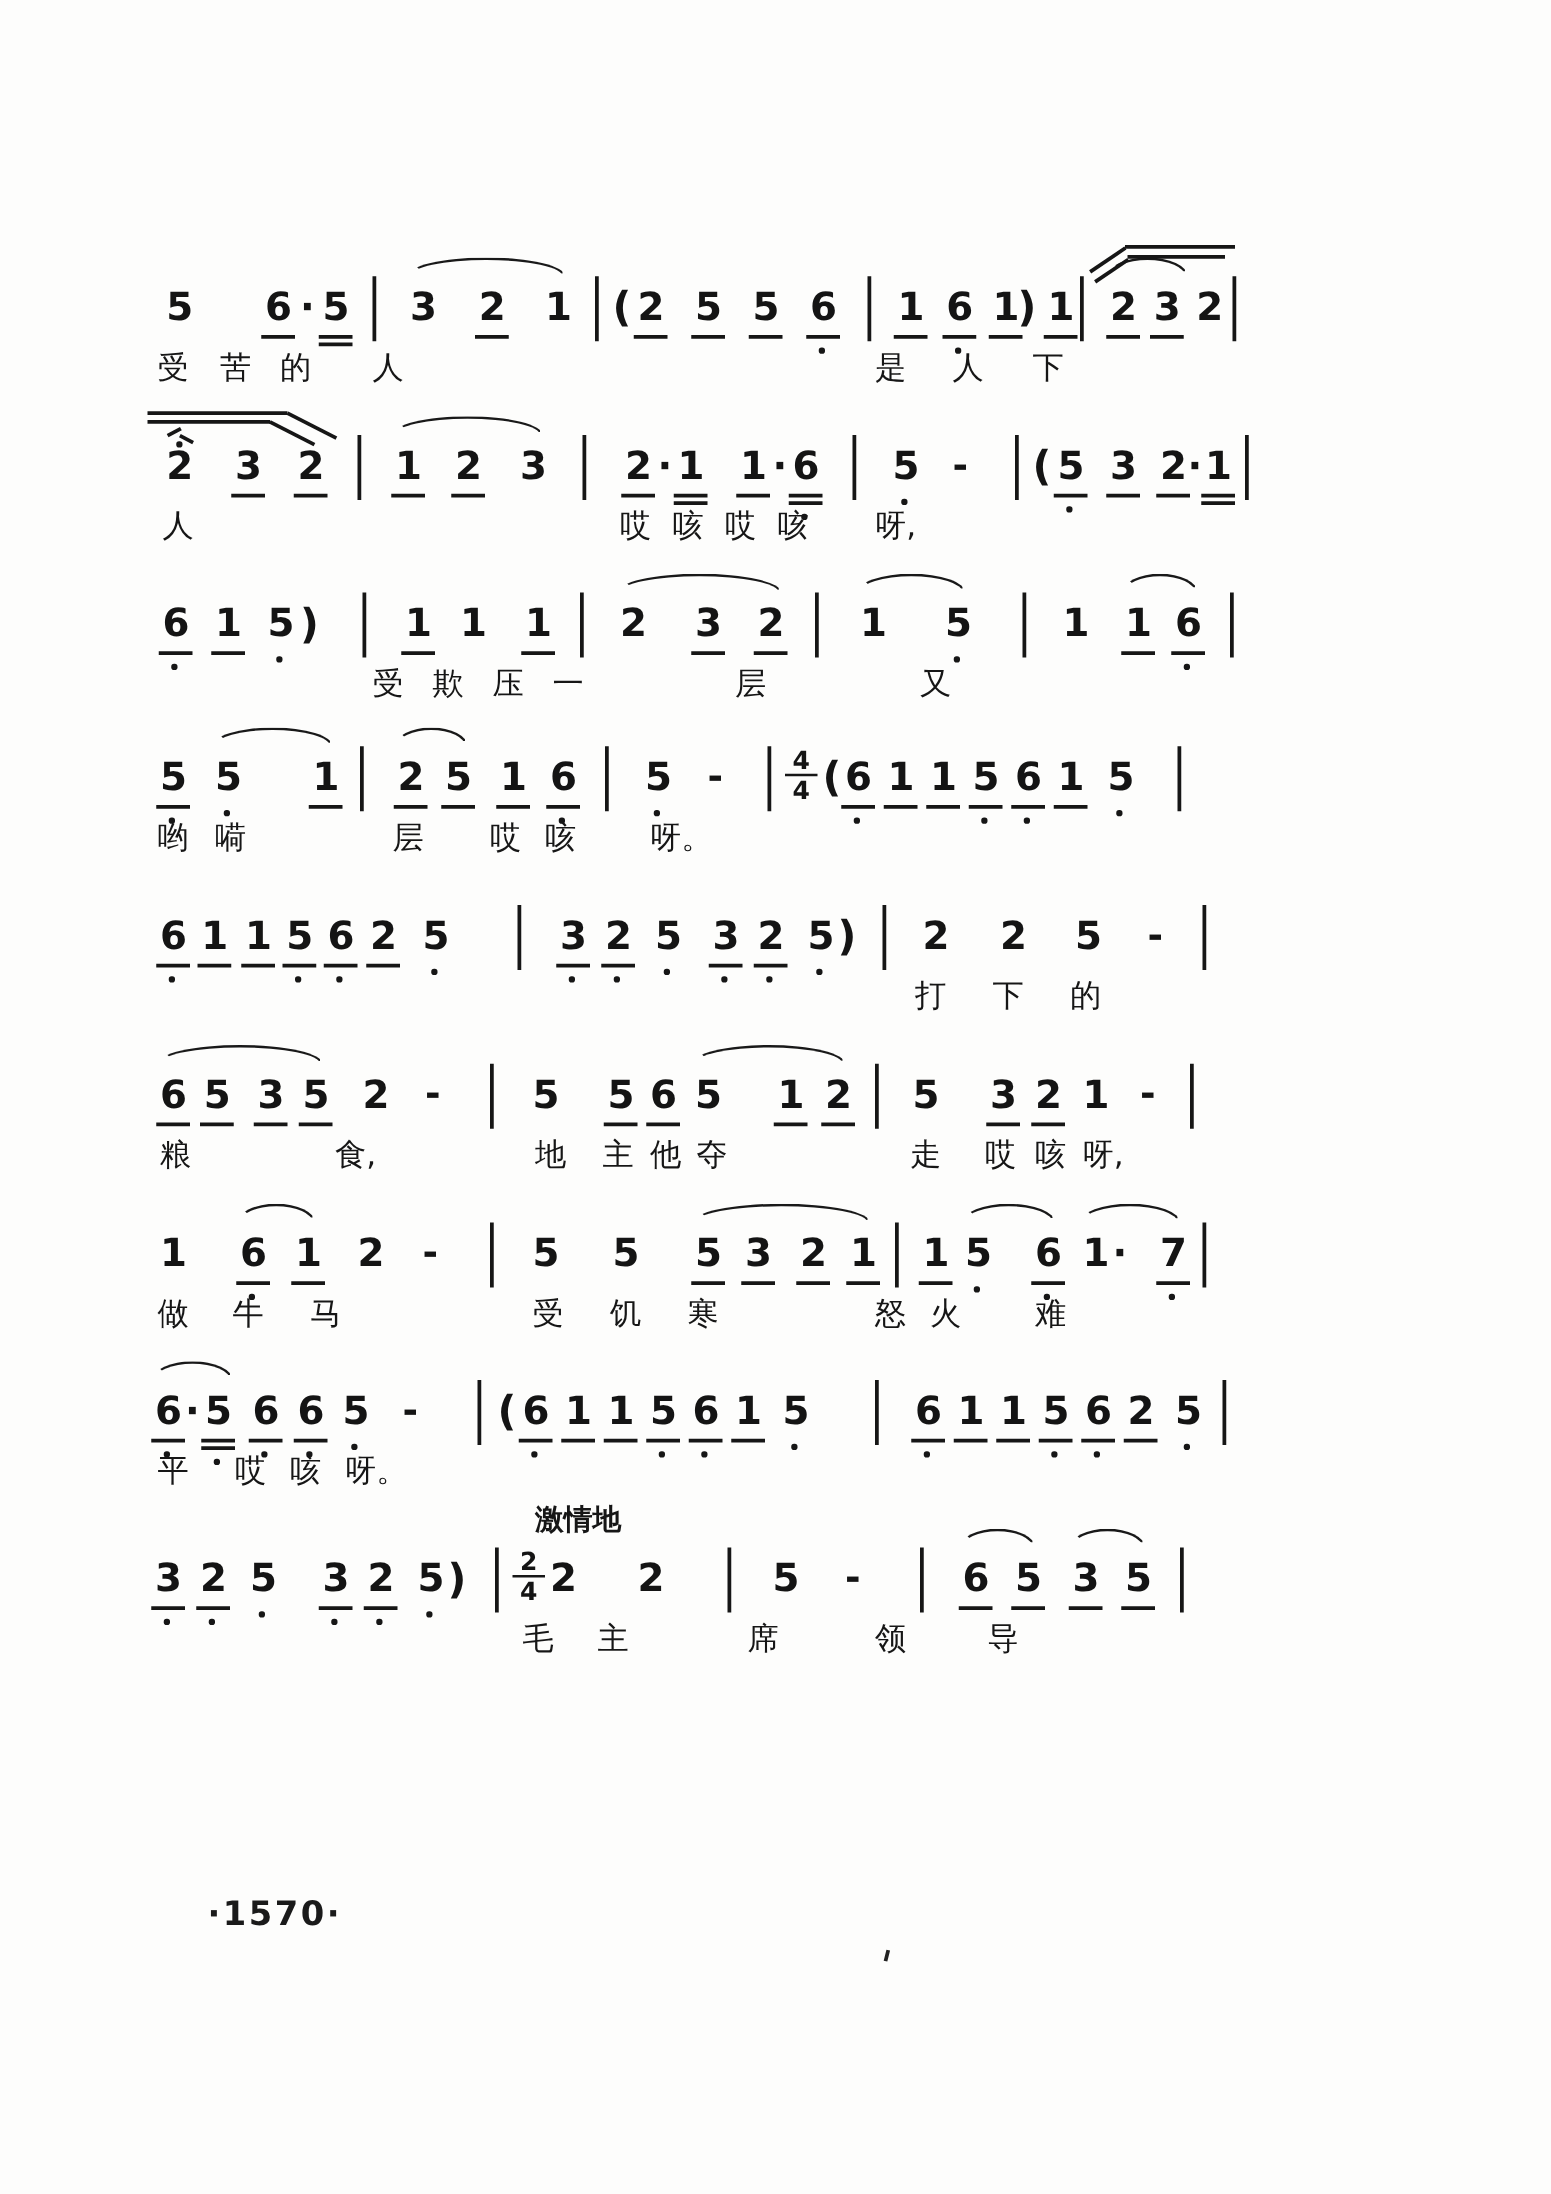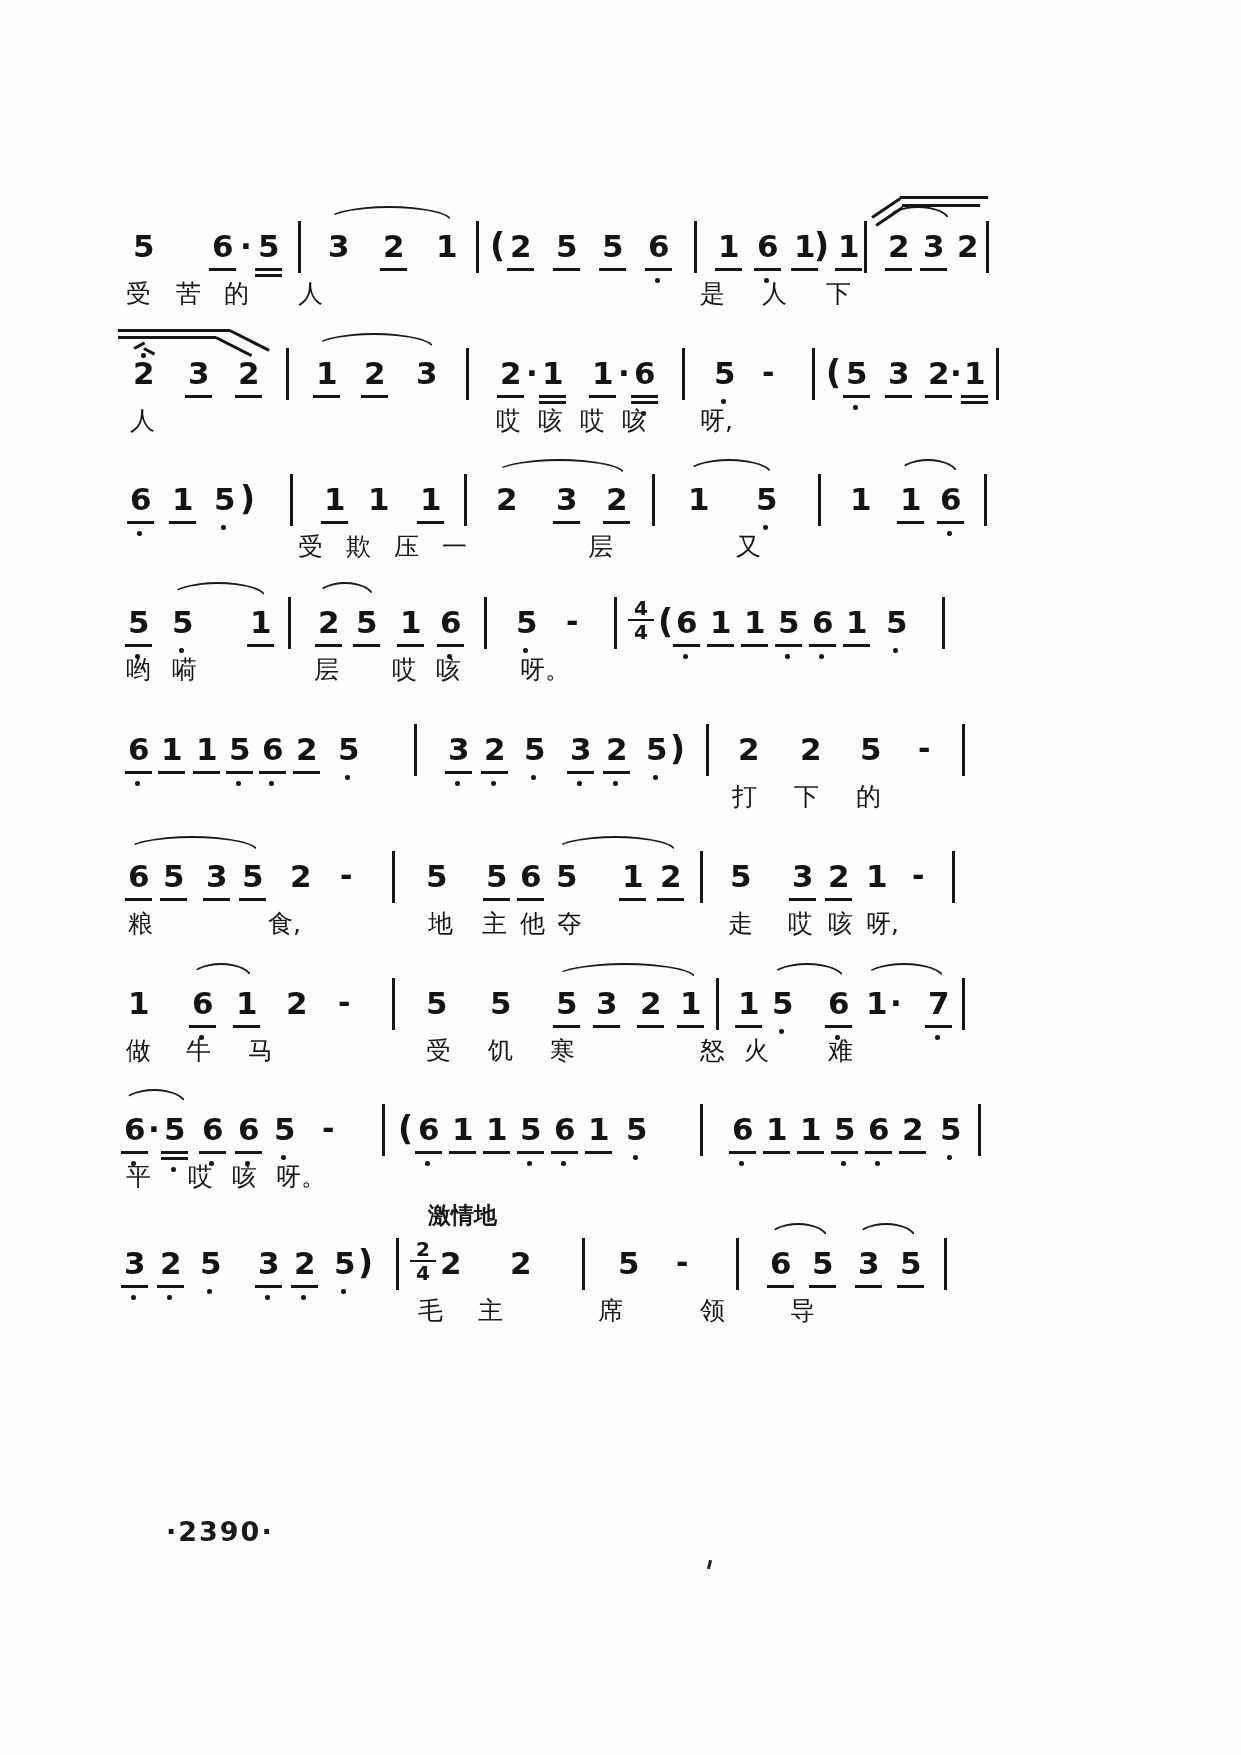--- a/index.html
+++ b/index.html
@@ -23,21 +23,21 @@
   .tempo{position:absolute;left:428px;top:1200px;font-size:23px;font-weight:bold;color:#161616;}
   .pagenum{position:absolute;left:166px;top:1516px;font-size:27px;font-weight:bold;letter-spacing:2px;color:#1a1a1a;}
   .tieseg{position:absolute;background:#161616;height:2.6px;transform-origin:left center;}
   .speck{position:absolute;left:708px;top:1560px;width:3px;height:9px;background:#222;transform:rotate(14deg);}
 </style>
 </head>
 <body>
 
 <div id="page">
   <div class="tempo">激情地</div>
-  <div class="pagenum">·2390·</div>
+  <div class="pagenum">·1570·</div>
   <div id="score">
       <div class="note" style="left: 133px; top: 228px;">5</div>
       <div class="note" style="left: 212px; top: 228px;">6</div>
       <div class="ul" style="left: 209px; top: 268px; width: 27px;"></div>
       <div class="note durdot" style="left: 240px; top: 228px;">·</div>
       <div class="note" style="left: 258px; top: 228px;">5</div>
       <div class="ul" style="left: 255px; top: 268px; width: 27px;"></div>
       <div class="ul" style="left: 255px; top: 274px; width: 27px;"></div>
       <div class="bar" style="left: 298px; top: 221px;"></div>
       <div class="note" style="left: 328px; top: 228px;">3</div>

